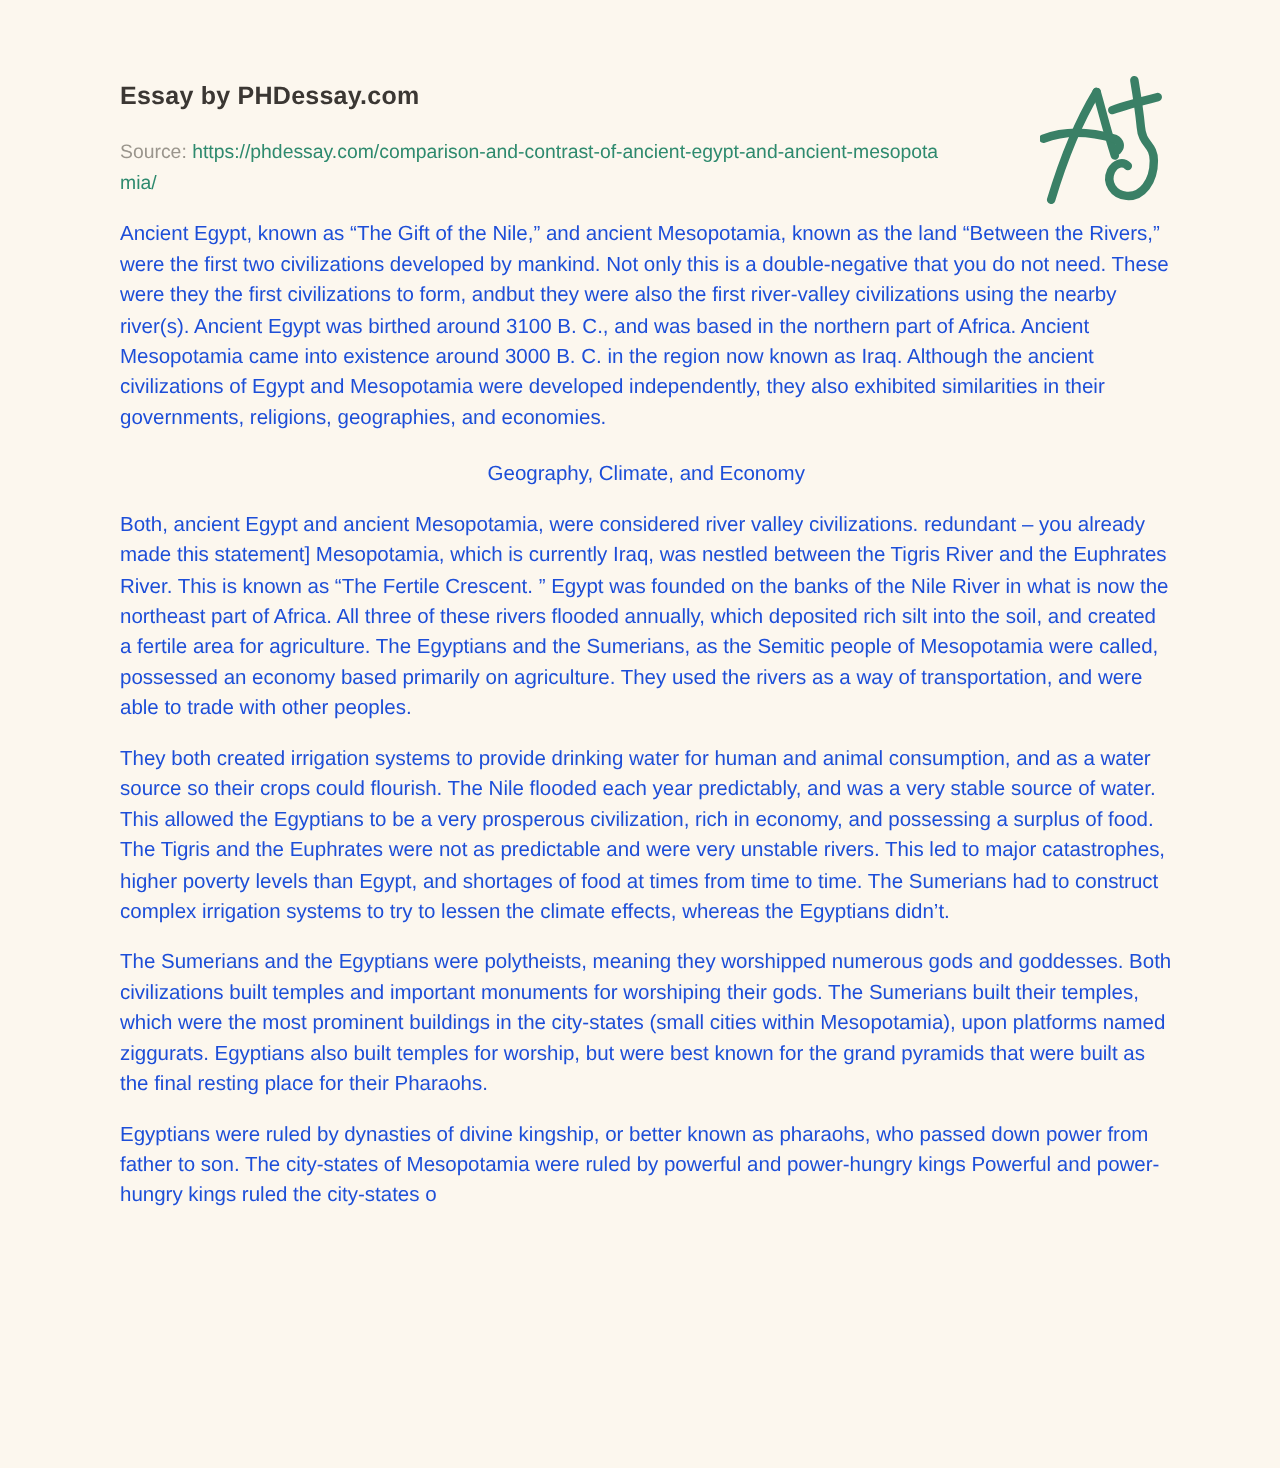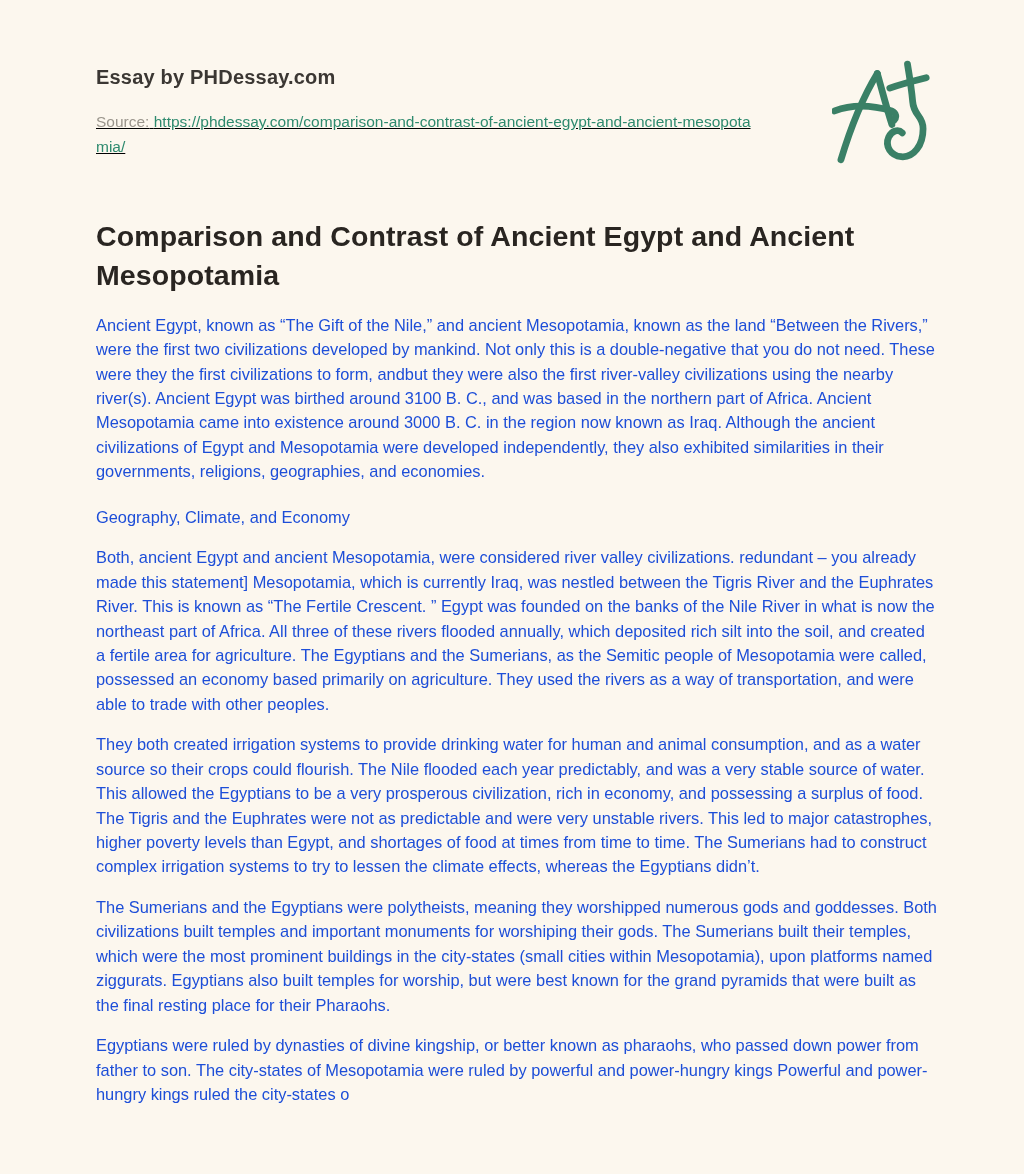--- a/index.html
+++ b/index.html
@@ -21,21 +21,20 @@
     font-size: 20px;
     font-weight: 700;
     color: #3b3733;
     letter-spacing: 0.2px;
   }
   .source {
     margin: 20px 0 0 0;
     font-size: 15.5px;
     line-height: 1.62;
     max-width: 655px;
-    text-decoration: underline;
   }
   .source-label { color: #9a958c; }
   .source-link {
     color: #2e8a6e;
     text-decoration: none;
     word-break: break-all;
     cursor: pointer;
   }
   .logo {
     position: absolute;
@@ -58,21 +57,21 @@
     font-weight: 700;
     color: #292521;
     letter-spacing: 0.1px;
   }
   .para {
     margin: 16px 0;
     font-size: 16.4px;
     line-height: 1.49;
     color: #1d4ed8;
   }
-  .section-heading { margin-top: 21px; }
+  .section-heading { margin-top: 21px; text-align: center; }
 </style>
 </head>
 <body>
 
 <div class="page">
 
   <div class="header">
     <div class="byline">Essay by PHDessay.com</div>
     <p class="source">
       <span class="source-label">Source:</span>
@@ -80,21 +79,20 @@
     </p>
     <svg class="logo" viewBox="0 0 95 100" aria-hidden="true">
       <path d="M8,96 C17,66 29,36 43,13"></path>
       <path d="M43,13 C47,27 51,43 57,62"></path>
       <path d="M2,49 C20,42 40,44 57,49 C61,51 62,55 59,58"></path>
       <path d="M55,27 C66,23 78,20 90,17"></path>
       <path d="M72,4 C74,16 76,29 77,40 C78,54 87,53 87,66 C87,82 78,94 66,93 C56,92 50,83 54,74 C57,68 63,66 67,70"></path>
     </svg>
   </div>
 
-  <h1 class="title">Comparison and Contrast of Ancient Egypt and Ancient Mesopotamia</h1>
 
   <p class="para">Ancient Egypt, known as “The Gift of the Nile,” and ancient Mesopotamia, known as the land “Between the Rivers,” were the first two civilizations developed by mankind. Not only this is a double-negative that you do not need. These were they the first civilizations to form, andbut they were also the first river-valley civilizations using the nearby river(s). Ancient Egypt was birthed around 3100 B. C., and was based in the northern part of Africa. Ancient Mesopotamia came into existence around 3000 B. C. in the region now known as Iraq. Although the ancient civilizations of Egypt and Mesopotamia were developed independently, they also exhibited similarities in their governments, religions, geographies, and economies.</p>
 
   <p class="para section-heading">Geography, Climate, and Economy</p>
 
   <p class="para">Both, ancient Egypt and ancient Mesopotamia, were considered river valley civilizations. redundant – you already made this statement] Mesopotamia, which is currently Iraq, was nestled between the Tigris River and the Euphrates River. This is known as “The Fertile Crescent. ” Egypt was founded on the banks of the Nile River in what is now the northeast part of Africa. All three of these rivers flooded annually, which deposited rich silt into the soil, and created a fertile area for agriculture. The Egyptians and the Sumerians, as the Semitic people of Mesopotamia were called, possessed an economy based primarily on agriculture. They used the rivers as a way of transportation, and were able to trade with other peoples.</p>
 
   <p class="para">They both created irrigation systems to provide drinking water for human and animal consumption, and as a water source so their crops could flourish. The Nile flooded each year predictably, and was a very stable source of water. This allowed the Egyptians to be a very prosperous civilization, rich in economy, and possessing a surplus of food. The Tigris and the Euphrates were not as predictable and were very unstable rivers. This led to major catastrophes, higher poverty levels than Egypt, and shortages of food at times  from time to time. The Sumerians had to construct complex irrigation systems to try to lessen the climate effects, whereas the Egyptians didn’t.</p>
 
 

